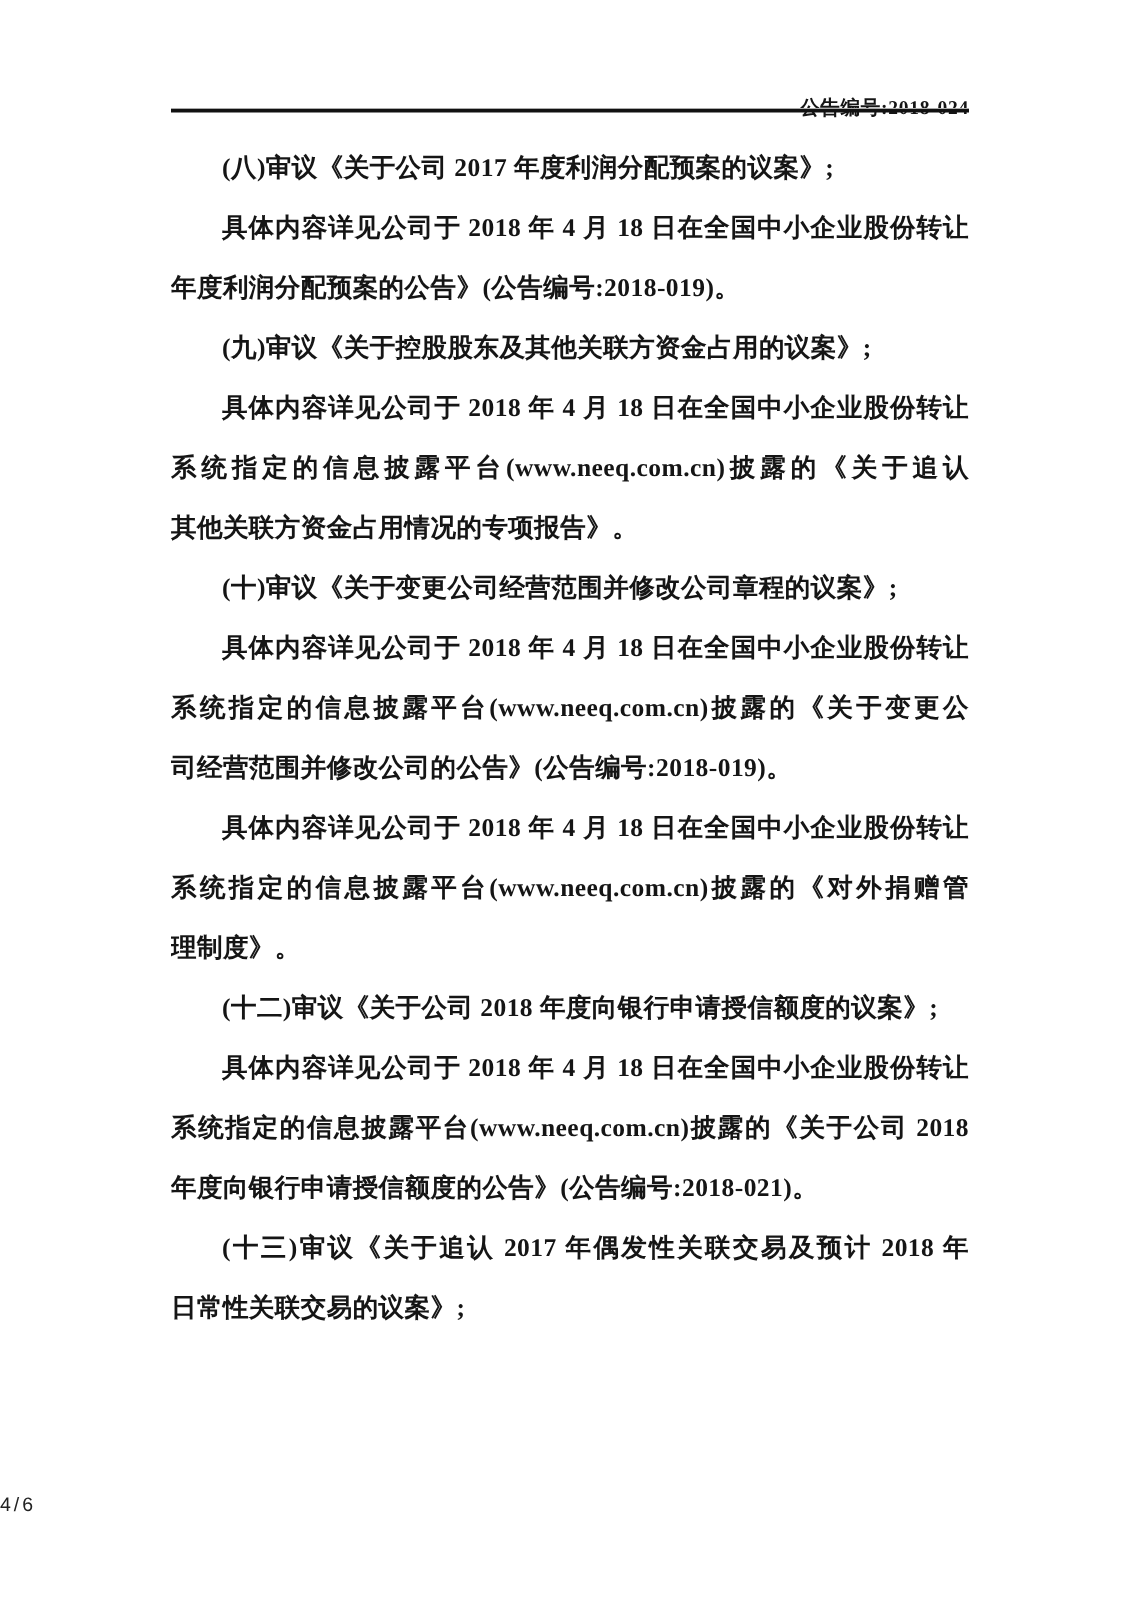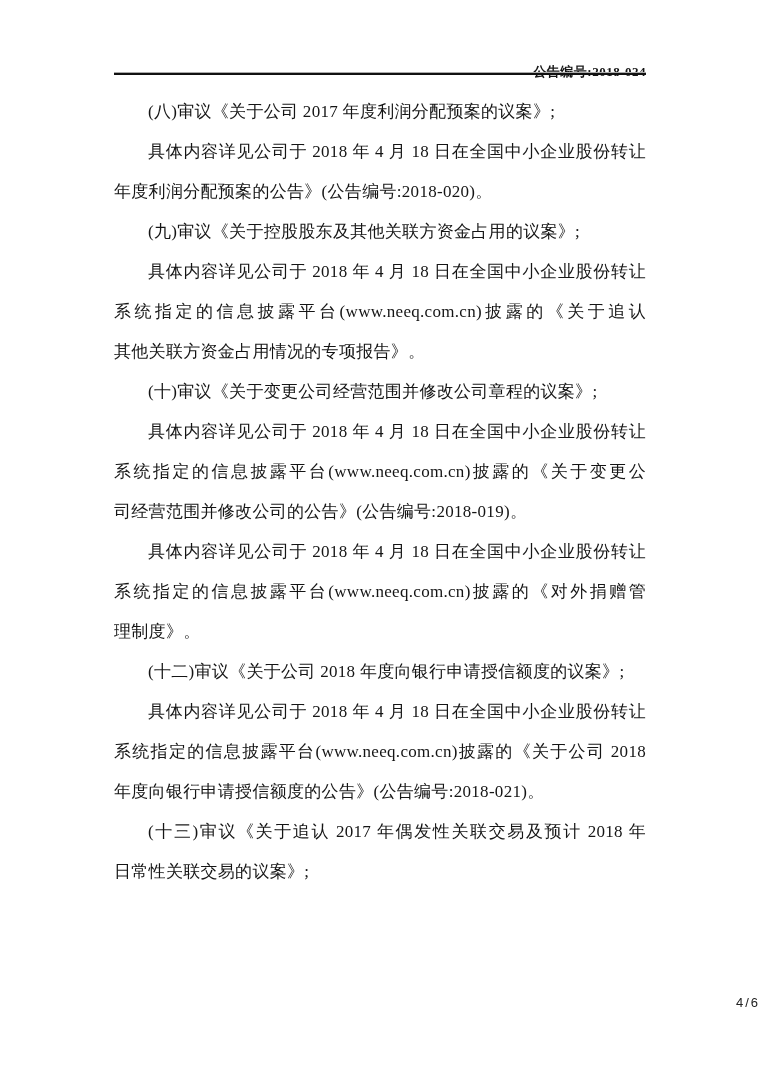--- a/index.html
+++ b/index.html
@@ -37,60 +37,61 @@
     height: 3px;
     background: linear-gradient(#aaaaaa 0 1px, #111111 1px 3px);
   }
   .doc-body {
     position: absolute;
     top: 92px;
     left: 114px;
     width: 532px;
     font-size: 17px;
     line-height: 40px;
+    font-weight: bold;
   }
   .line {
     height: 40px;
     overflow: hidden;
     text-align: left;
     letter-spacing: 0.3px;
   }
   .line.indent {
     padding-left: 34px;
   }
   .line.just {
     text-align: justify;
     text-align-last: justify;
   }
   .doc-footer {
     position: absolute;
     top: 994px;
     left: 0;
     width: 760px;
-    text-align: right;
+    text-align: left;
     font-size: 13px;
     line-height: 18px;
     letter-spacing: 2px;
     font-family: "Liberation Sans", "DejaVu Sans", sans-serif;
     color: #222222;
   }
 </style>
 </head>
 <body>
 
 <div class="page">
 
   <div class="doc-header">公告编号:2018-024</div>
 
   <div class="header-rule"></div>
 
   <div class="doc-body">
     <div class="line indent">(八)审议《关于公司 2017 年度利润分配预案的议案》;</div>
     <div class="line indent just">具体内容详见公司于 2018 年 4 月 18 日在全国中小企业股份转让</div>
-    <div class="line">年度利润分配预案的公告》(公告编号:2018-020)。</div>
+    <div class="line">年度利润分配预案的公告》(公告编号:2018-019)。</div>
     <div class="line indent">(九)审议《关于控股股东及其他关联方资金占用的议案》;</div>
     <div class="line indent just">具体内容详见公司于 2018 年 4 月 18 日在全国中小企业股份转让</div>
     <div class="line just">系统指定的信息披露平台(www.neeq.com.cn)披露的《关于追认</div>
     <div class="line">其他关联方资金占用情况的专项报告》。</div>
     <div class="line indent">(十)审议《关于变更公司经营范围并修改公司章程的议案》;</div>
     <div class="line indent just">具体内容详见公司于 2018 年 4 月 18 日在全国中小企业股份转让</div>
     <div class="line just">系统指定的信息披露平台(www.neeq.com.cn)披露的《关于变更公</div>
     <div class="line">司经营范围并修改公司的公告》(公告编号:2018-019)。</div>
     <div class="line indent just">具体内容详见公司于 2018 年 4 月 18 日在全国中小企业股份转让</div>
     <div class="line just">系统指定的信息披露平台(www.neeq.com.cn)披露的《对外捐赠管</div>

